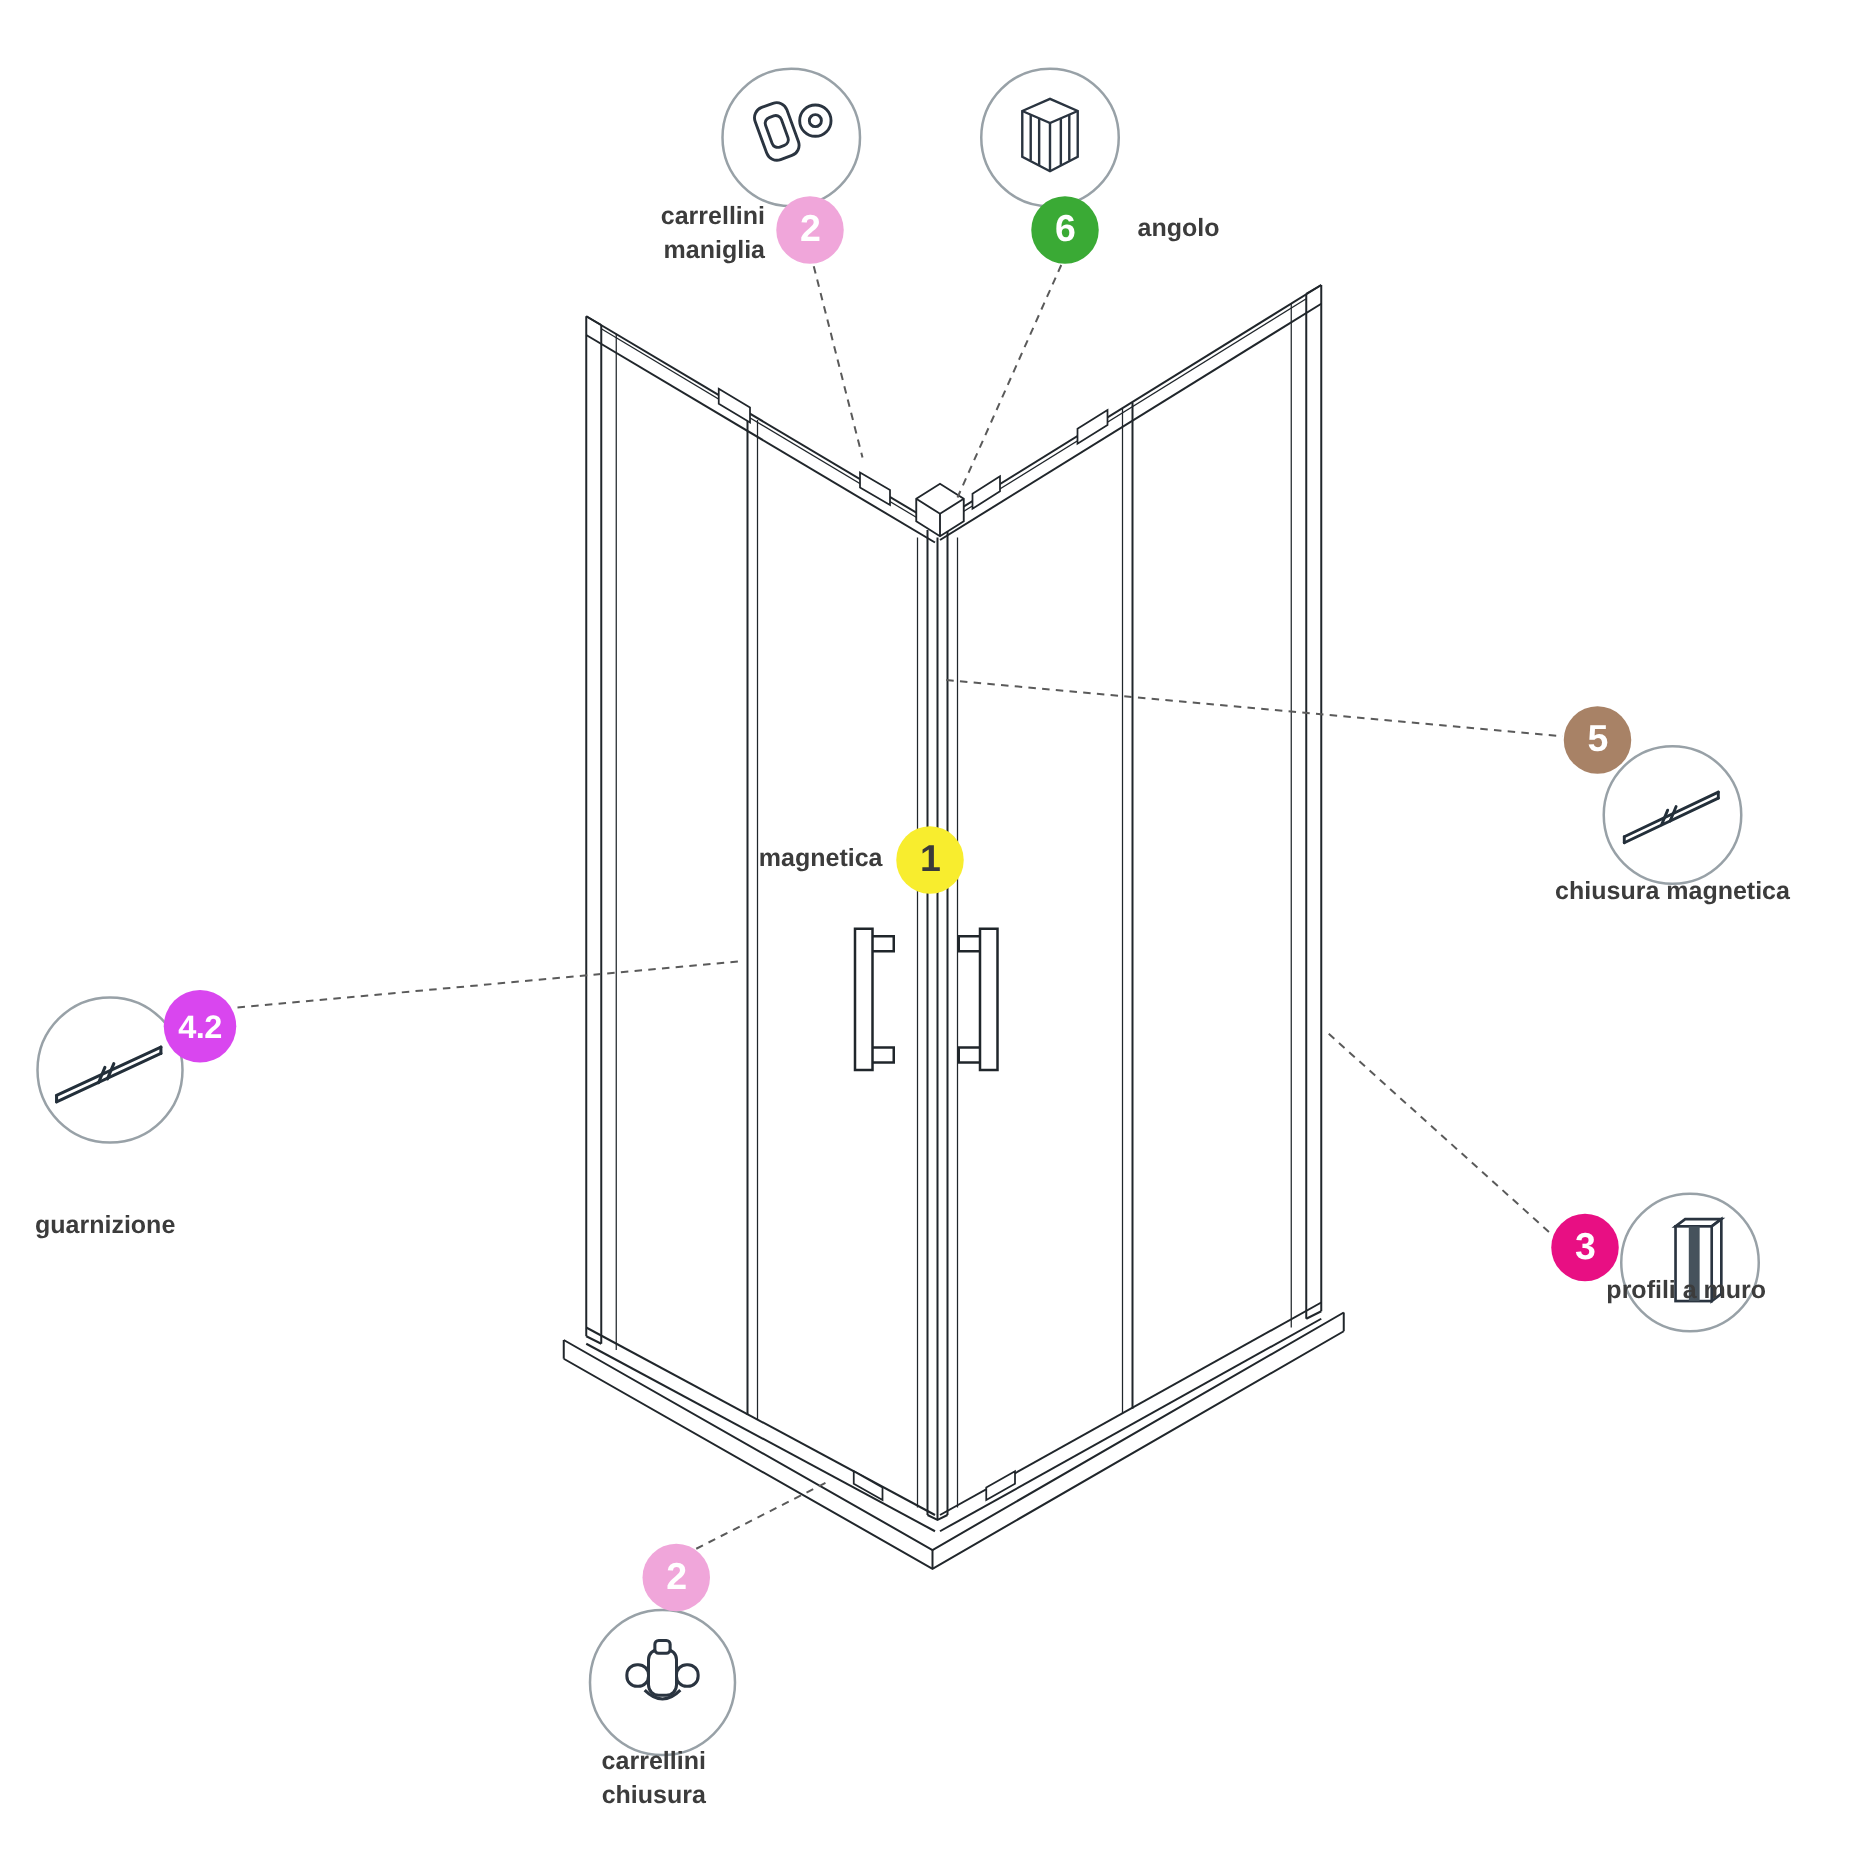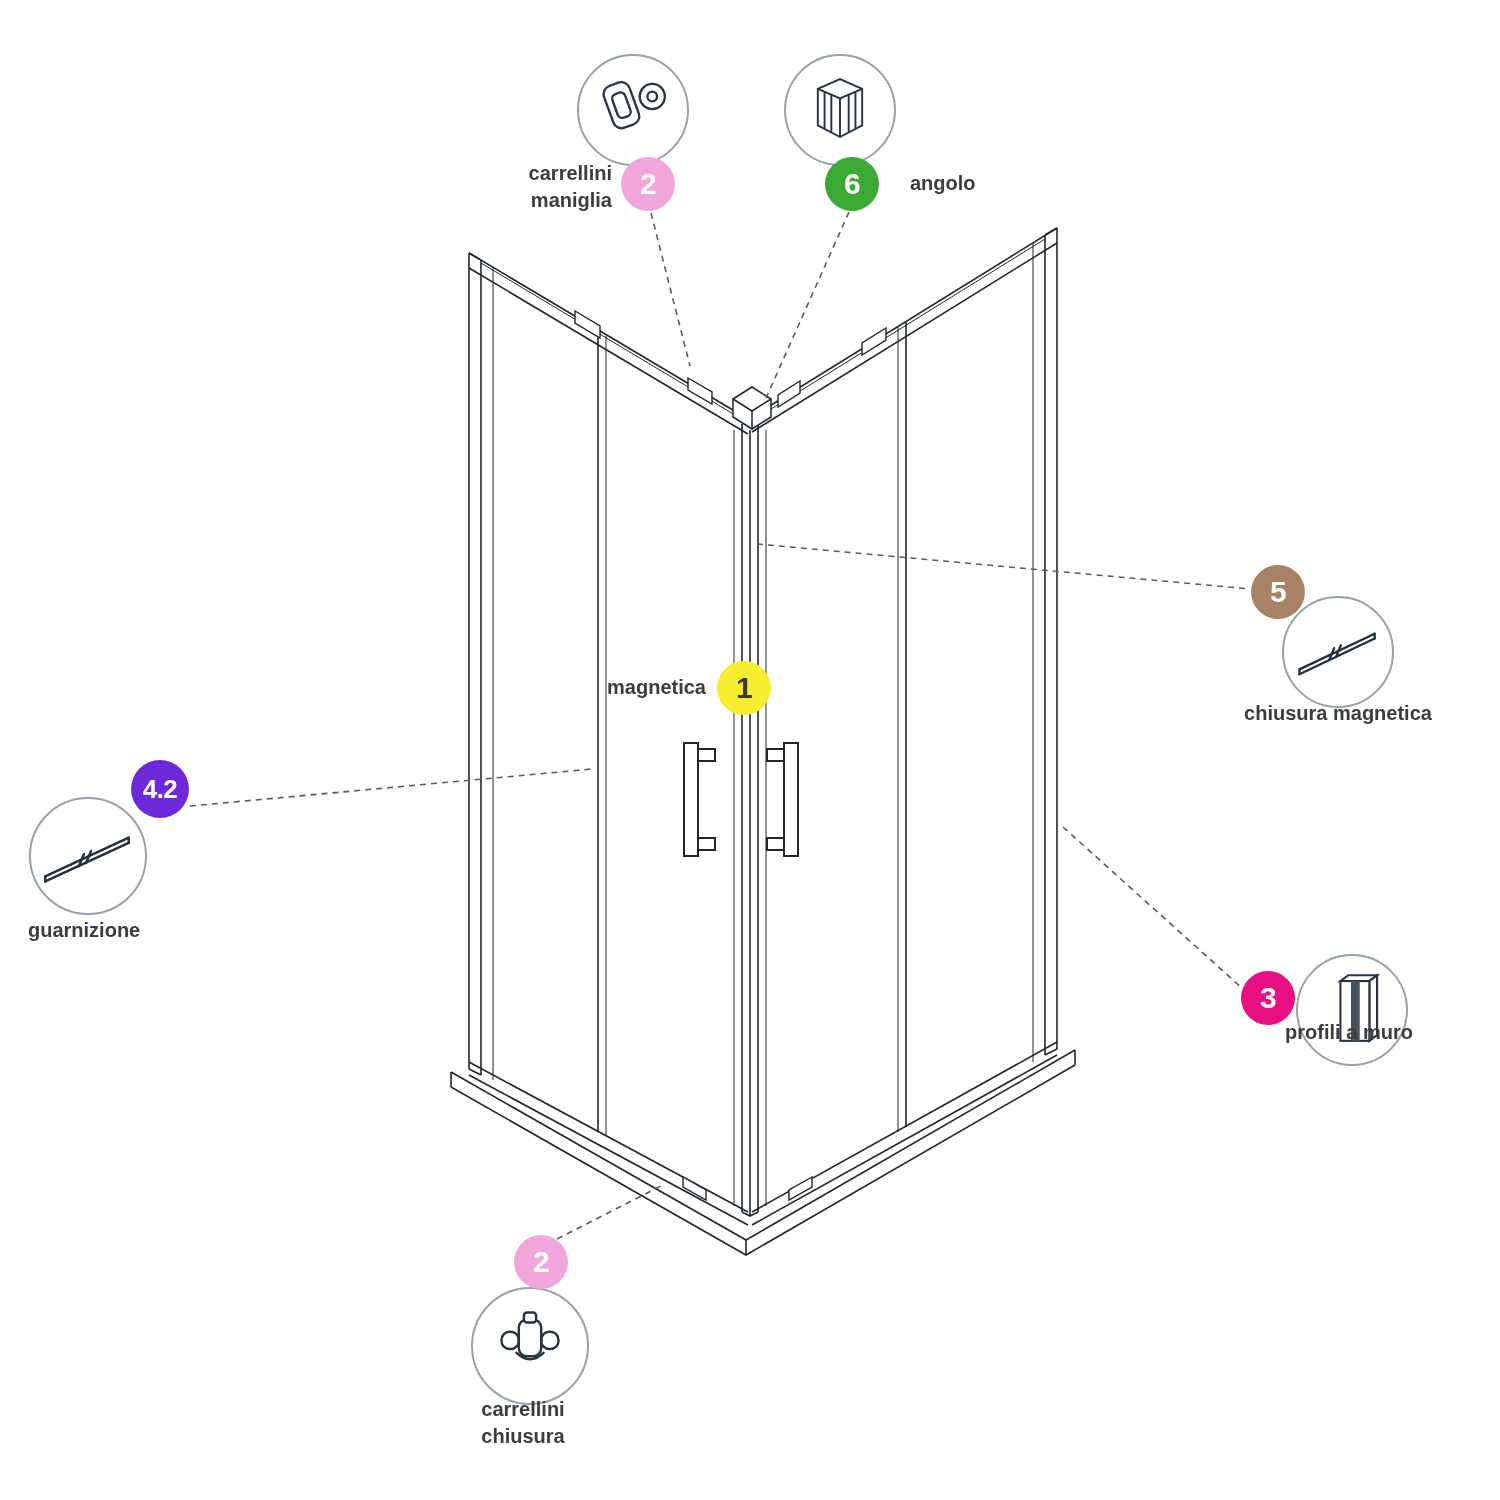--- a/index.html
+++ b/index.html
@@ -217,24 +217,24 @@
       <g stroke="#232f3a" stroke-width="2.4" fill="none" stroke-linecap="round">
         <line x1="14" y1="76" x2="96" y2="38"></line>
         <line x1="14" y1="81" x2="96" y2="43"></line>
         <line x1="14" y1="76" x2="14" y2="81"></line>
         <line x1="96" y1="38" x2="96" y2="43"></line>
         <line x1="52" y1="54" x2="47" y2="66"></line>
         <line x1="59" y1="51" x2="54" y2="63"></line>
       </g>
     </svg>
   </div>
-  <div class="badge badge-purple" style="left: 131px; top: 760px; background-color: #6d28d9;">
+  <div class="badge badge-purple" style="left: 131px; top: 792px; background-color: #d946ef;">
     <span>4.2</span>
   </div>
-  <div class="callout-label" style="left:28px; top:917px;">
+  <div class="callout-label" style="left:28px; top:967px;">
     <span>guarnizione</span>
   </div>
 
   <div class="badge badge-magenta" style="left: 1241px; top: 971px; background-color: rgb(232, 15, 131);">
     <span>3</span>
   </div>
   <div class="icon-circle" style="left:1296px; top:954px; width:112px; height:112px;">
     <svg width="108" height="108" viewBox="0 0 112 112">
       <g stroke="#2a3440" stroke-width="2.2" fill="#ffffff">
         <polygon points="44,26 52,20 82,20 74,26"></polygon>

